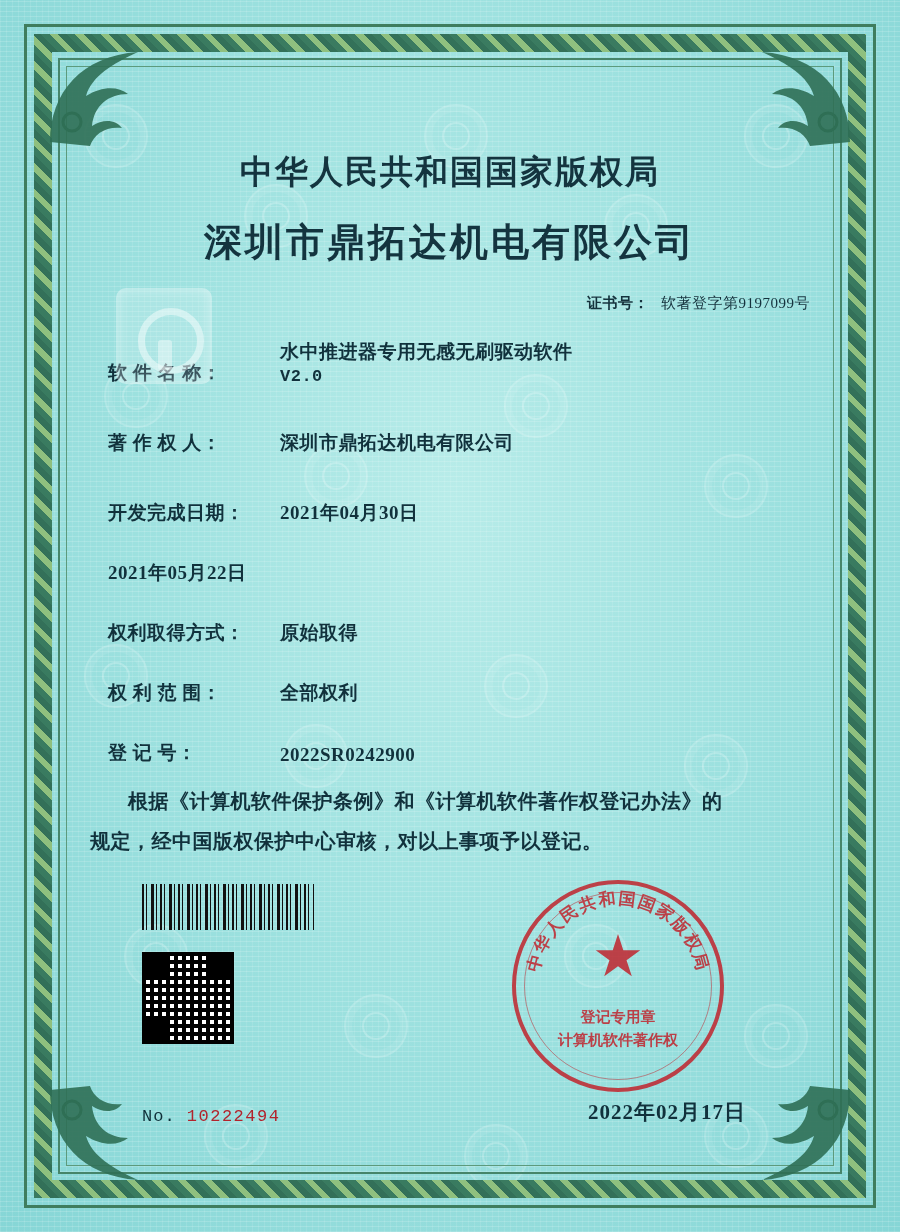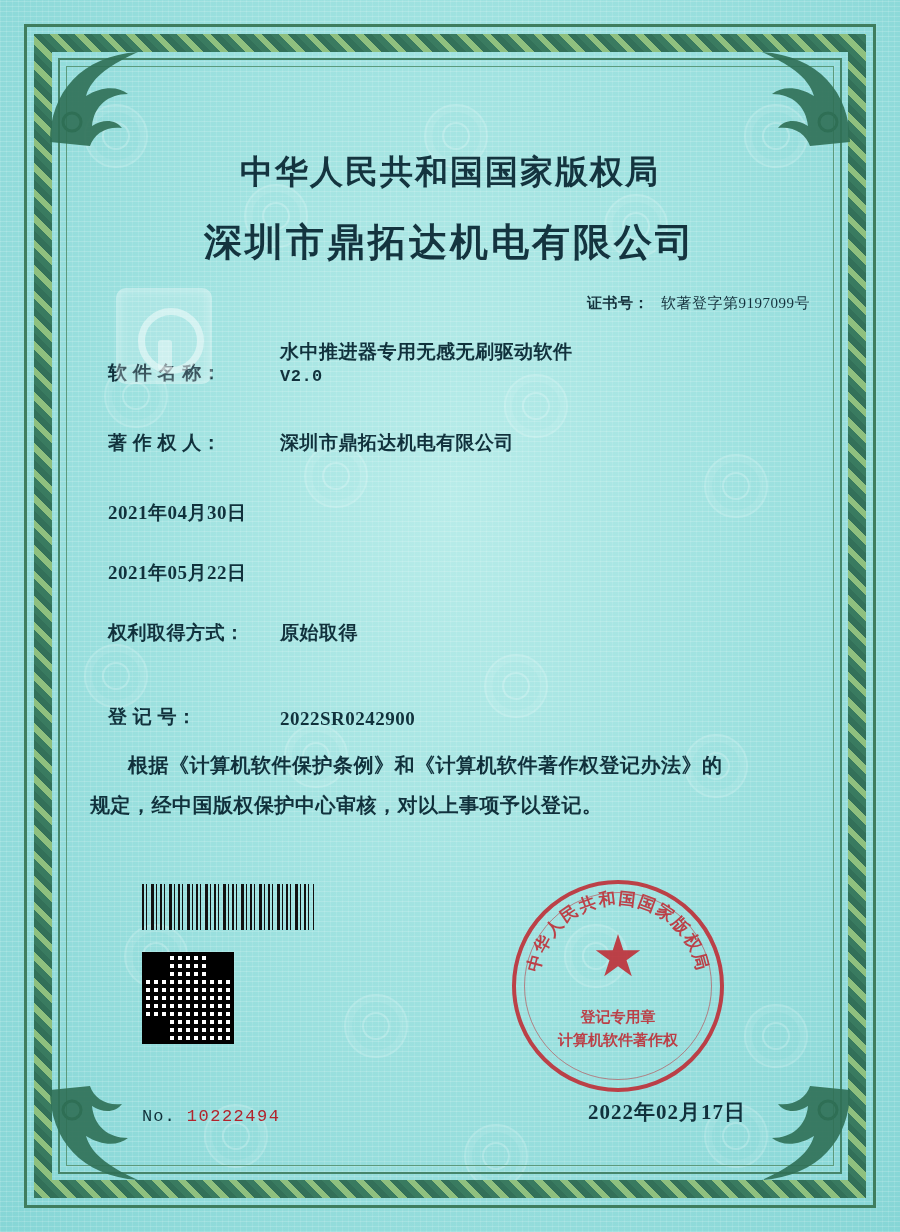--- a/index.html
+++ b/index.html
@@ -391,38 +391,43 @@
       <div class="gap-lg"></div>
 
       <div class="field-row">
         <div class="field-label">著 作 权 人：</div>
         <div class="field-value">深圳市鼎拓达机电有限公司</div>
       </div>
 
       <div class="gap-lg"></div>
 
       <div class="field-row">
+        <div class="field-label">开发完成日期：</div>
         <div class="field-value">2021年04月30日</div>
       </div>
 
       <div class="gap-md"></div>
 
       <div class="field-row">
         <div class="field-value">2021年05月22日</div>
       </div>
 
       <div class="gap-md"></div>
 
       <div class="field-row">
         <div class="field-label">权利取得方式：</div>
         <div class="field-value">原始取得</div>
       </div>
 
       <div class="gap-md"></div>
 
+      <div class="field-row">
+        <div class="field-label">权 利 范 围：</div>
+        <div class="field-value">全部权利</div>
+      </div>
 
       <div class="gap-md"></div>
 
       <div class="field-row">
         <div class="field-label">登 记 号：</div>
         <div class="field-value mono">2022SR0242900</div>
       </div>
 
     </div>
 

